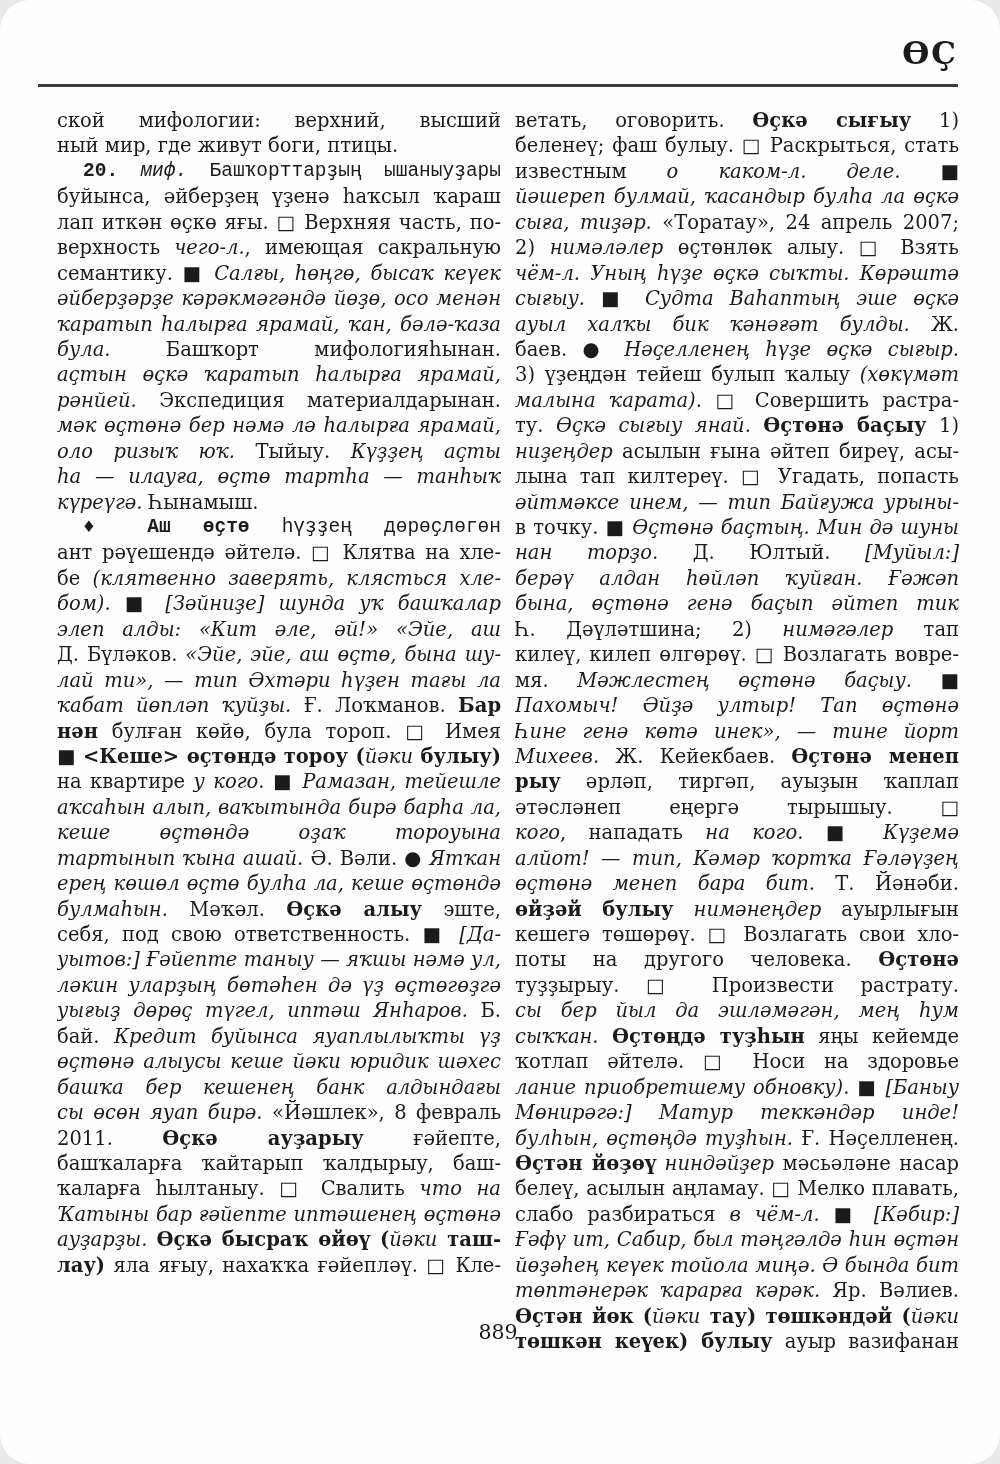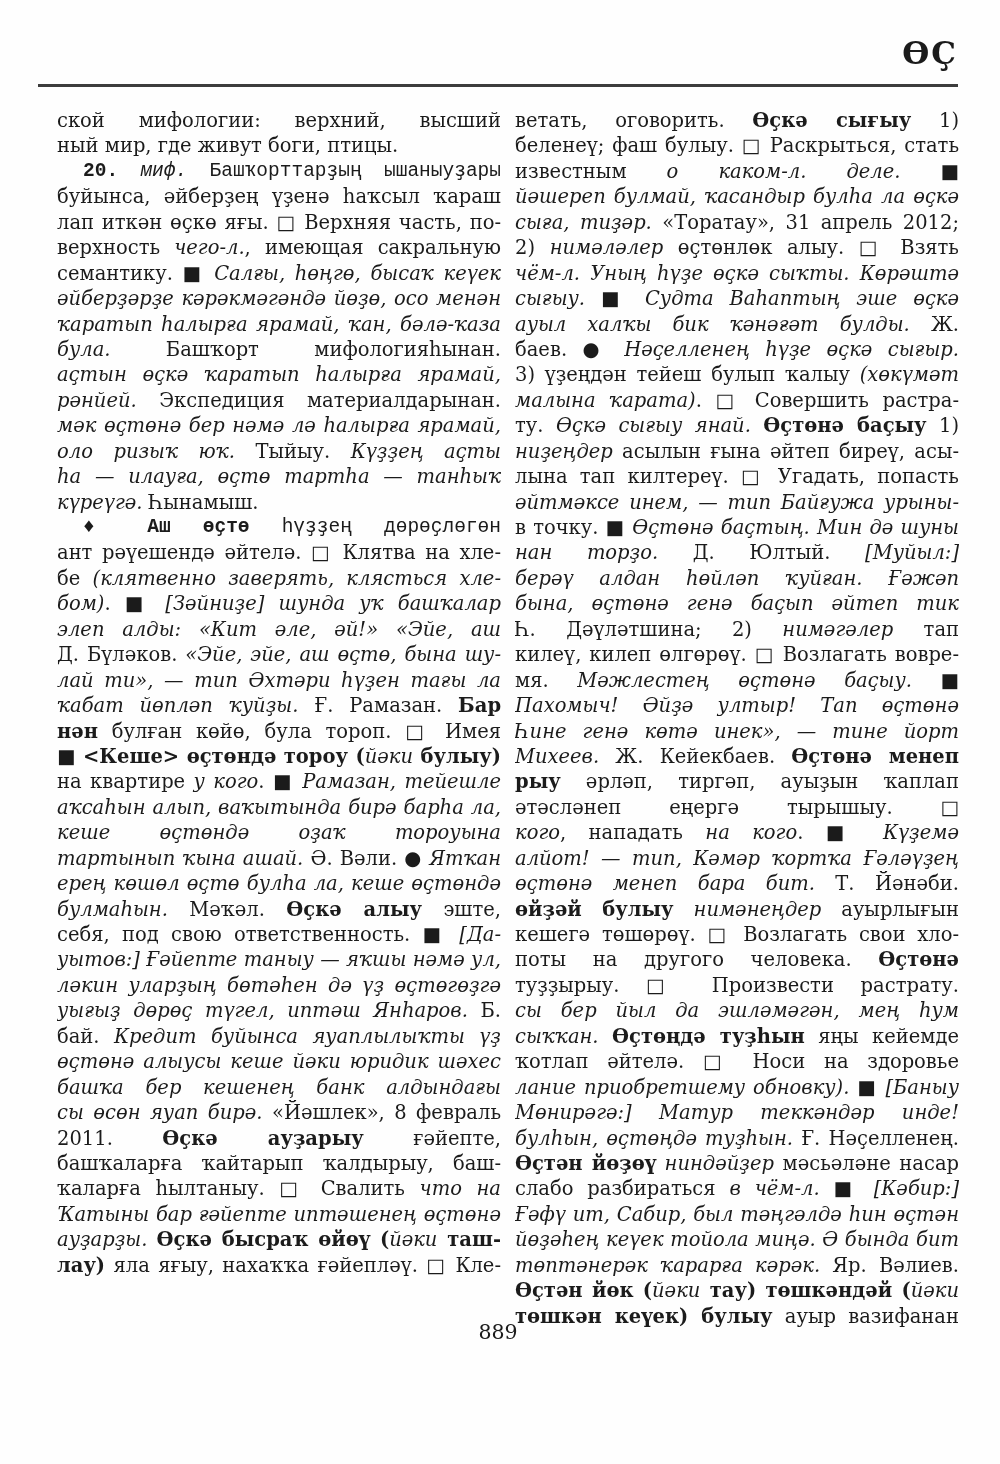--- a/index.html
+++ b/index.html
@@ -5,20 +5,21 @@
   html, body { margin: 0; padding: 0; background: #e8e8e8; }
   .page {
     position: relative;
     width: 1000px;
     height: 1464px;
     margin: 0 auto;
     background: #fefefe;
     color: #1b1b1b;
     font-family: "DejaVu Serif", serif;
     overflow: hidden;
+    border-radius: 30px;
   }
   .running-head {
     position: absolute;
     top: 38px;
     right: 42px;
     font-size: 31px;
     font-weight: 700;
     letter-spacing: 2px;
     line-height: 1;
   }
@@ -86,21 +87,21 @@
         <div class="line"><span class="s-i">оло ризыҡ юҡ.</span><span class="s-n"> Тыйыу. </span><span class="s-i">Күҙҙең аҫты тарт-</span></div>
         <div class="line"><span class="s-i">һа — илауға, өҫтө тартһа — танһыҡ кеше</span></div>
         <div class="line rag"><span class="s-i">күреүгә.</span><span class="s-n"> Һынамыш.</span></div>
         <div class="line indent"><span class="s-n">♦ </span><span class="s-b">Аш өҫтө</span><span class="s-n"> һүҙҙең дөрөҫлөгөн раҫлағанда</span></div>
         <div class="line"><span class="s-n">ант рәүешендә әйтелә. □ Клятва на хле-</span></div>
         <div class="line"><span class="s-n">бе </span><span class="s-i">(клятвенно заверять, клясться хле-</span></div>
         <div class="line"><span class="s-i">бом)</span><span class="s-n">. ■ </span><span class="s-i">[Зәйниҙе] шунда уҡ башҡалар</span></div>
         <div class="line"><span class="s-i">элеп алды: «Кит әле, әй!» «Эйе, аш өҫтө!»</span></div>
         <div class="line"><span class="s-n">Д. Бүләков. </span><span class="s-i">«Эйе, эйе, аш өҫтө, бына шу-</span></div>
         <div class="line"><span class="s-i">лай ти», — тип Әхтәри һүҙен тағы ла бер</span></div>
-        <div class="line"><span class="s-i">ҡабат йөпләп ҡуйҙы.</span><span class="s-n"> Ғ. Рамазан. </span><span class="s-b">Бар өҫтө-</span></div>
+        <div class="line"><span class="s-i">ҡабат йөпләп ҡуйҙы.</span><span class="s-n"> Ғ. Лоҡманов. </span><span class="s-b">Бар өҫтө-</span></div>
         <div class="line"><span class="s-b">нән</span><span class="s-n"> булған көйө, була тороп. □ Имея </span></div>
         <div class="line"><span class="s-n">■ </span><span class="s-b">&lt;Кеше&gt; өҫтөндә тороу (</span><span class="s-i">йәки</span><span class="s-b"> булыу)</span></div>
         <div class="line"><span class="s-n">на квартире </span><span class="s-i">у кого</span><span class="s-n">. ■ </span><span class="s-i">Рамазан, тейешле</span></div>
         <div class="line"><span class="s-i">аҡсаһын алып, ваҡытында бирә барһа ла,</span></div>
         <div class="line"><span class="s-i">кеше өҫтөндә оҙаҡ тороуына ҡыйынһына, ..</span></div>
         <div class="line"><span class="s-i">тартынып ҡына ашай.</span><span class="s-n"> Ә. Вәли. ● </span><span class="s-i">Ятҡан</span></div>
         <div class="line"><span class="s-i">ерең көшөл өҫтө булһа ла, кеше өҫтөндә</span></div>
         <div class="line"><span class="s-i">булмаһын.</span><span class="s-n"> Мәҡәл. </span><span class="s-b">Өҫкә алыу</span><span class="s-n"> эште, бурыҫ-</span></div>
         <div class="line"><span class="s-n">себя, под свою ответственность. ■ </span><span class="s-i">[Да-</span></div>
         <div class="line"><span class="s-i">уытов:] Ғәйепте таныу — яҡшы нәмә ул,</span></div>
@@ -115,21 +116,21 @@
         <div class="line"><span class="s-n">ҡаларға һылтаныу. □ Свалить </span><span class="s-i">что на кого</span></div>
         <div class="line"><span class="s-i">Ҡатыны бар ғәйепте иптәшенең өҫтөнә</span></div>
         <div class="line"><span class="s-i">ауҙарҙы. </span><span class="s-b">Өҫкә бысраҡ өйөү (</span><span class="s-i">йәки</span><span class="s-b"> таш-</span></div>
         <div class="line"><span class="s-b">лау)</span><span class="s-n"> яла яғыу, нахаҡҡа ғәйепләү. □ Кле-</span></div>
       </div>
     <div class="col">
         <div class="line"><span class="s-n">ветать, оговорить. </span><span class="s-b">Өҫкә сығыу</span><span class="s-n"> 1) халыҡҡа</span></div>
         <div class="line"><span class="s-n">беленеү; фаш булыу. □ Раскрыться, стать</span></div>
         <div class="line"><span class="s-n">известным </span><span class="s-i">о каком-л. деле.</span><span class="s-n"> ■ </span></div>
         <div class="line"><span class="s-i">йәшереп булмай, ҡасандыр булһа ла өҫкә</span></div>
-        <div class="line"><span class="s-i">сыға, тиҙәр.</span><span class="s-n"> «Торатау», 31 апрель 2012;</span></div>
+        <div class="line"><span class="s-i">сыға, тиҙәр.</span><span class="s-n"> «Торатау», 24 апрель 2007;</span></div>
         <div class="line"><span class="s-n">2) </span><span class="s-i">нимәләлер</span><span class="s-n"> өҫтөнлөк алыу. □ Взять верх </span></div>
         <div class="line"><span class="s-i">чём-л. Уның һүҙе өҫкә сыҡты. Көрәштә өҫкә</span></div>
         <div class="line"><span class="s-i">сығыу.</span><span class="s-n"> ■ </span><span class="s-i">Судта Ваһаптың эше өҫкә сыҡҡас,</span></div>
         <div class="line"><span class="s-i">ауыл халҡы бик ҡәнәғәт булды.</span><span class="s-n"> Ж. Кейек-</span></div>
         <div class="line"><span class="s-n">баев. ● </span><span class="s-i">Нәҫелленең һүҙе өҫкә сығыр.</span></div>
         <div class="line"><span class="s-n">3) үҙеңдән тейеш булып ҡалыу </span><span class="s-i">(хөкүмәт</span></div>
         <div class="line"><span class="s-i">малына ҡарата)</span><span class="s-n">. □ Совершить растра-</span></div>
         <div class="line"><span class="s-n">ту. </span><span class="s-i">Өҫкә сығыу янай.</span><span class="s-n"> </span><span class="s-b">Өҫтөнә баҫыу</span><span class="s-n"> 1)</span></div>
         <div class="line"><span class="s-i">ниҙеңдер</span><span class="s-n"> асылын ғына әйтеп биреү, асы-</span></div>
         <div class="line"><span class="s-n">лына тап килтереү. □ Угадать, попасть</span></div>
@@ -153,20 +154,21 @@
         <div class="line"><span class="s-n">кешегә төшөрөү. □ Возлагать свои хло-</span></div>
         <div class="line"><span class="s-n">поты на другого человека. </span><span class="s-b">Өҫтөнә сығыу</span></div>
         <div class="line"><span class="s-n">туҙҙырыу. □ Произвести растрату. </span></div>
         <div class="line"><span class="s-i">сы бер йыл да эшләмәгән, мең һум өҫтөнә</span></div>
         <div class="line"><span class="s-i">сыҡҡан.</span><span class="s-n"> </span><span class="s-b">Өҫтөңдә туҙһын</span><span class="s-n"> яңы кейемде</span></div>
         <div class="line"><span class="s-n">ҡотлап әйтелә. □ Носи на здоровье </span></div>
         <div class="line"><span class="s-i">лание приобретшему обновку).</span><span class="s-n"> ■ </span><span class="s-i">[Баныу —</span></div>
         <div class="line"><span class="s-i">Мөнирәгә:] Матур теккәндәр инде! Ҡотло</span></div>
         <div class="line"><span class="s-i">булһын, өҫтөңдә туҙһын.</span><span class="s-n"> Ғ. Нәҫелленең.</span></div>
         <div class="line"><span class="s-b">Өҫтән йөҙөү</span><span class="s-n"> </span><span class="s-i">ниндәйҙер</span><span class="s-n"> мәсьәләне насар</span></div>
+        <div class="line"><span class="s-n">белеү, асылын аңламау. □ Мелко плавать,</span></div>
         <div class="line"><span class="s-n">слабо разбираться </span><span class="s-i">в чём-л.</span><span class="s-n"> ■ </span><span class="s-i">[Кәбир:]</span></div>
         <div class="line"><span class="s-i">Ғәфү ит, Сабир, был тәңгәлдә һин өҫтән</span></div>
         <div class="line"><span class="s-i">йөҙәһең кеүек тойола миңә. Ә бында бит</span></div>
         <div class="line"><span class="s-i">төптәнерәк ҡарарға кәрәк.</span><span class="s-n"> Яр. Вәлиев.</span></div>
         <div class="line"><span class="s-b">Өҫтән йөк (</span><span class="s-i">йәки</span><span class="s-b"> тау) төшкәндәй (</span><span class="s-i">йәки</span></div>
         <div class="line"><span class="s-b">төшкән кеүек) булыу</span><span class="s-n"> ауыр вазифанан</span></div>
       </div>
   </div>
   <div class="page-number">889</div>
 </div>

